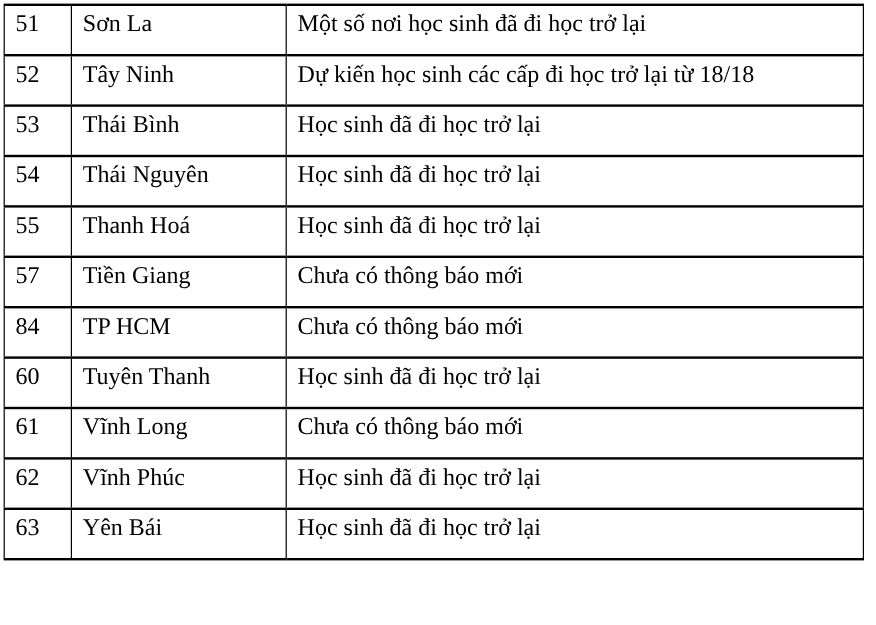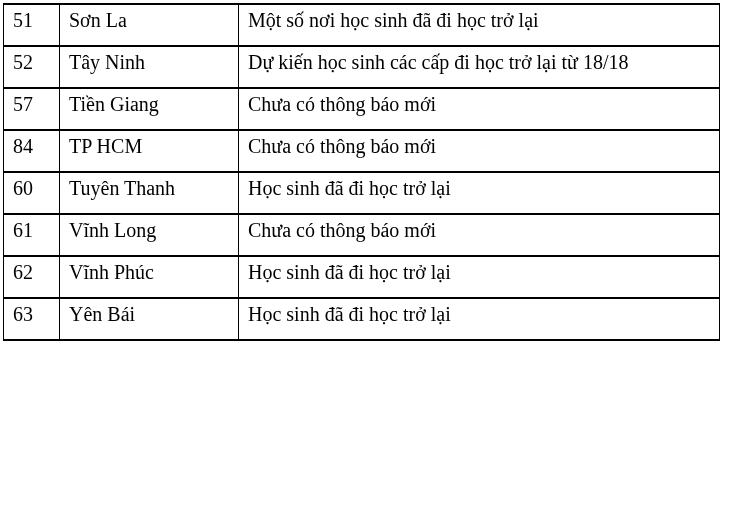--- a/index.html
+++ b/index.html
@@ -48,22 +48,37 @@
     <td class="col-province">Sơn La</td>
     <td class="col-status">Một số nơi học sinh đã đi học trở lại</td>
   </tr>
 
   <tr>
     <td class="col-no">52</td>
     <td class="col-province">Tây Ninh</td>
     <td class="col-status">Dự kiến học sinh các cấp đi học trở lại từ 18/18</td>
   </tr>
 
+  <tr>
+    <td class="col-no">53</td>
+    <td class="col-province">Thái Bình</td>
+    <td class="col-status">Học sinh đã đi học trở lại</td>
+  </tr>
 
+  <tr>
+    <td class="col-no">54</td>
+    <td class="col-province">Thái Nguyên</td>
+    <td class="col-status">Học sinh đã đi học trở lại</td>
+  </tr>
 
+  <tr>
+    <td class="col-no">55</td>
+    <td class="col-province">Thanh Hoá</td>
+    <td class="col-status">Học sinh đã đi học trở lại</td>
+  </tr>
 
 
   <tr>
     <td class="col-no">57</td>
     <td class="col-province">Tiền Giang</td>
     <td class="col-status">Chưa có thông báo mới</td>
   </tr>
 
   <tr>
     <td class="col-no">84</td>

